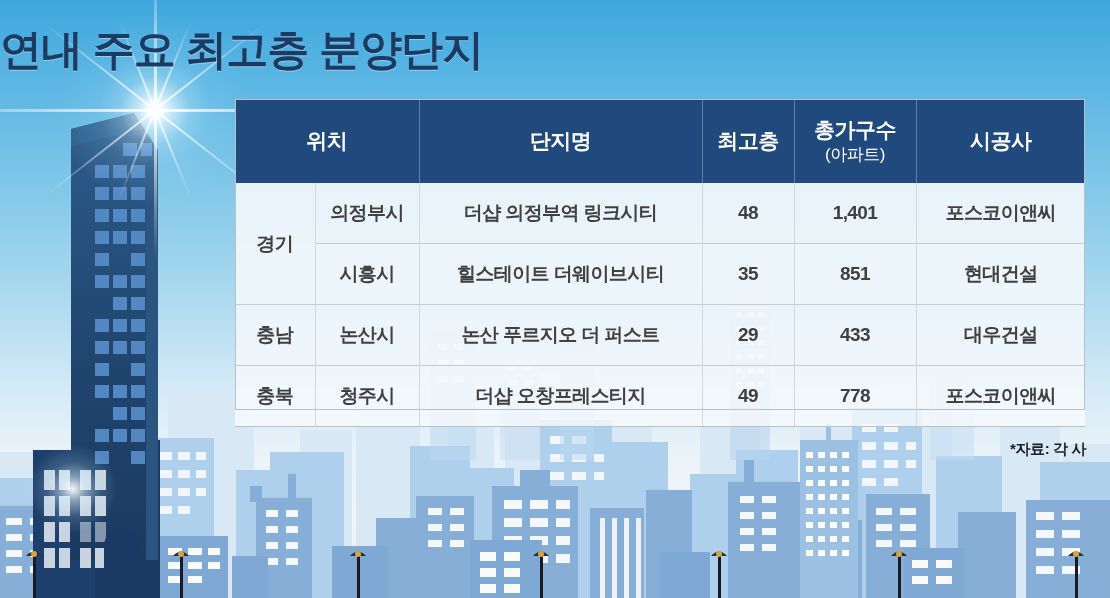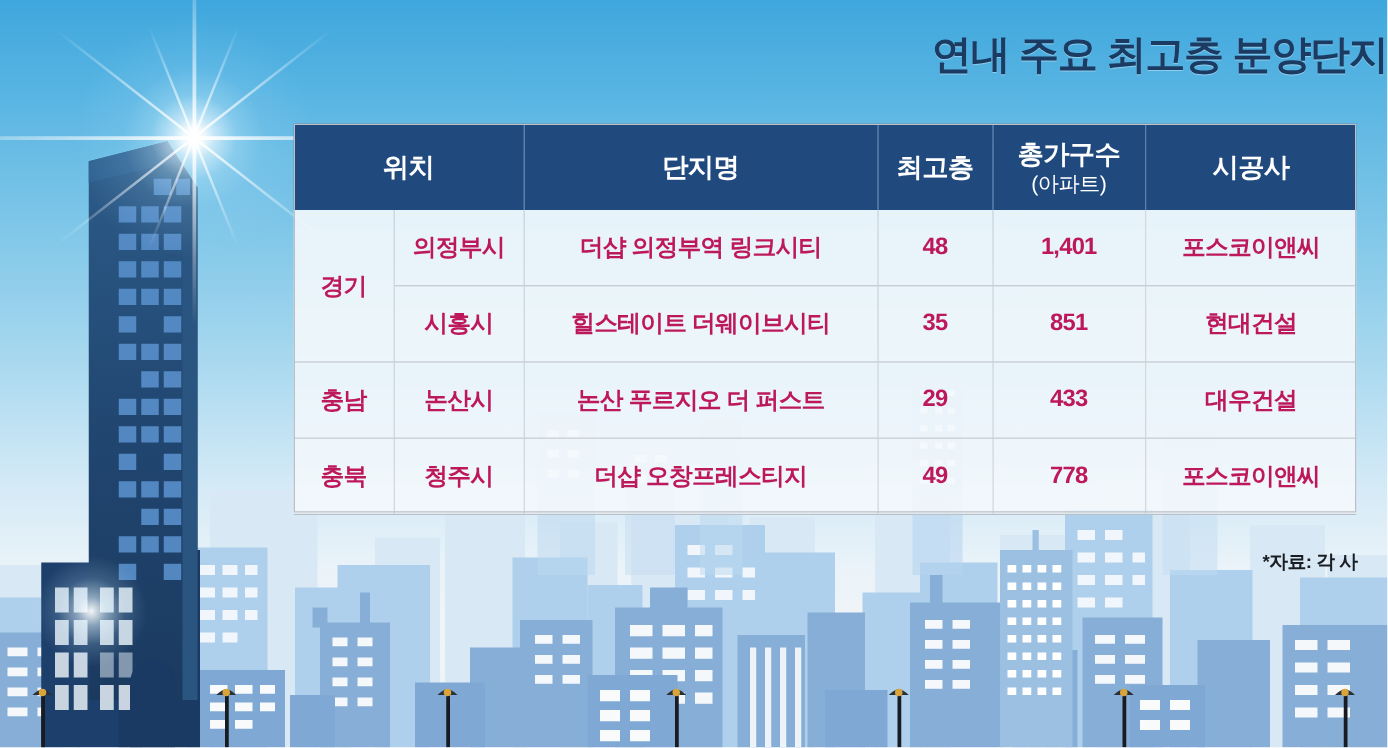--- a/index.html
+++ b/index.html
@@ -81,22 +81,22 @@
   }
 
   
   .city { position: absolute; left: 0; bottom: 0; width: 1110px; }
 
   
   .title {
     position: absolute;
     left: 0; right: 0;
     top: 22px;
-    text-align: right;
-    font-size: 32px;
+    text-align: left;
+    font-size: 42px;
     font-weight: bold;
     letter-spacing: -1px;
     color: #1b3b63;
     text-shadow: 0 1px 0 rgba(255,255,255,0.35);
   }
 
   
   .table-wrap {
     position: absolute;
     left: 235px;
@@ -108,21 +108,21 @@
     border-collapse: collapse;
     table-layout: fixed;
     font-size: 17px;
     color: #111418;
   }
   table.main thead th {
     background: #20497e;
     color: #ffffff;
     font-weight: bold;
     font-size: 21px;
-    height: 69px;
+    height: 84px;
     border-right: 1px solid #5d80ab;
     letter-spacing: -0.5px;
     padding: 0;
     vertical-align: middle;
   }
   table.main thead th:last-child { border-right: none; }
   table.main thead th .sub {
     display: block;
     font-size: 17px;
     font-weight: normal;
@@ -132,21 +132,21 @@
     height: 60px;
     text-align: center;
     vertical-align: middle;
     font-size: 19px;
     font-weight: bold;
     letter-spacing: -0.6px;
     border-right: 1px solid #d3d8de;
     border-bottom: 1px solid #c8cdd4;
     background: rgba(246,249,252,0.88);
     padding: 0;
-    color: #be185d;
+    color: #404040;
   }
   table.main tbody tr.translucent td { background: rgba(247,250,252,0.80); }
   table.main tbody td:last-child { border-right: none; }
   table.main tbody tr:last-child td { border-bottom: 1px solid #b9c0c8; }
   td.prov { font-size: 19px; }
   td.nodivider { border-bottom: 1px solid transparent; }
 
   .tbl-border {
     position: absolute;
     left: 235px; top: 99px;

